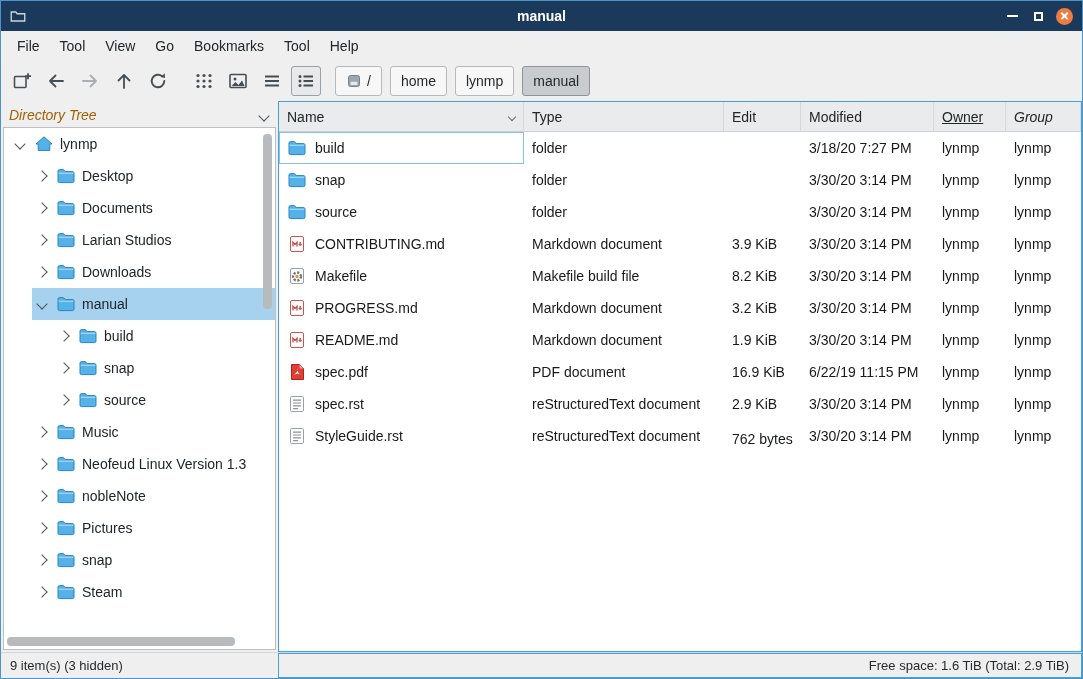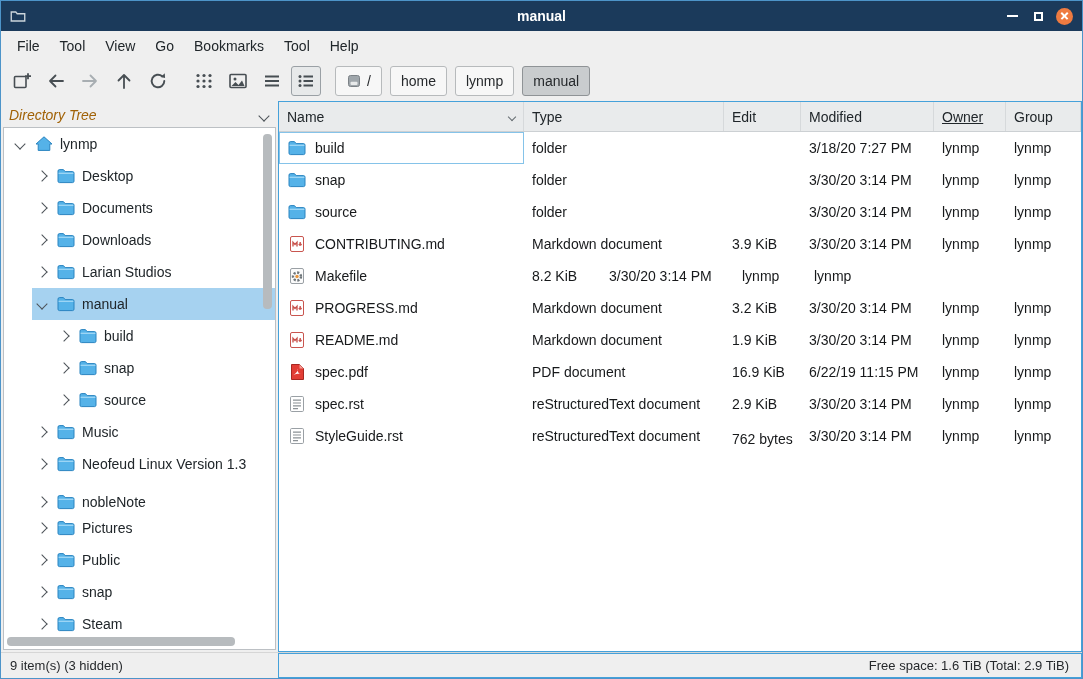--- a/index.html
+++ b/index.html
@@ -292,37 +292,37 @@
               <div class="tree-inner">
                 <span class="expander">
                   <span class="chev right"></span>
                 </span>
                 <span class="icon">
                   <svg width="20" height="20" viewBox="0 0 20 20">
                     <path d="M2 5c0-.8.6-1.4 1.4-1.4h4l1.8 2h7.4c.8 0 1.4.6 1.4 1.4v8.2c0 .8-.6 1.4-1.4 1.4H3.4c-.8 0-1.4-.6-1.4-1.4z" fill="#55b2e8" stroke="#2a84c0"></path>
                     <path d="M2.6 7.3h14.8" stroke="#a5daf6" stroke-width="1.2"></path>
                   </svg>
                 </span>
+                <span class="tree-label">Larian Studios</span>
+              </div>
+            </div>
+            <div class="tree-row" style="padding-left: 28px;">
+              <div class="tree-inner">
+                <span class="expander">
+                  <span class="chev right"></span>
+                </span>
+                <span class="icon">
+                  <svg width="20" height="20" viewBox="0 0 20 20">
+                    <path d="M2 5c0-.8.6-1.4 1.4-1.4h4l1.8 2h7.4c.8 0 1.4.6 1.4 1.4v8.2c0 .8-.6 1.4-1.4 1.4H3.4c-.8 0-1.4-.6-1.4-1.4z" fill="#55b2e8" stroke="#2a84c0"></path>
+                    <path d="M2.6 7.3h14.8" stroke="#a5daf6" stroke-width="1.2"></path>
+                  </svg>
+                </span>
                 <span class="tree-label">Downloads</span>
               </div>
             </div>
-            <div class="tree-row" style="padding-left: 28px;">
-              <div class="tree-inner">
-                <span class="expander">
-                  <span class="chev right"></span>
-                </span>
-                <span class="icon">
-                  <svg width="20" height="20" viewBox="0 0 20 20">
-                    <path d="M2 5c0-.8.6-1.4 1.4-1.4h4l1.8 2h7.4c.8 0 1.4.6 1.4 1.4v8.2c0 .8-.6 1.4-1.4 1.4H3.4c-.8 0-1.4-.6-1.4-1.4z" fill="#55b2e8" stroke="#2a84c0"></path>
-                    <path d="M2.6 7.3h14.8" stroke="#a5daf6" stroke-width="1.2"></path>
-                  </svg>
-                </span>
-                <span class="tree-label">Larian Studios</span>
-              </div>
-            </div>
             <div class="tree-row selected" style="padding-left: 28px;">
               <div class="tree-inner">
                 <span class="expander">
                   <span class="chev down"></span>
                 </span>
                 <span class="icon">
                   <svg width="20" height="20" viewBox="0 0 20 20">
                     <path d="M2 5c0-.8.6-1.4 1.4-1.4h4l1.8 2h7.4c.8 0 1.4.6 1.4 1.4v8.2c0 .8-.6 1.4-1.4 1.4H3.4c-.8 0-1.4-.6-1.4-1.4z" fill="#55b2e8" stroke="#2a84c0"></path>
                     <path d="M2.6 7.3h14.8" stroke="#a5daf6" stroke-width="1.2"></path>
                   </svg>
@@ -393,21 +393,21 @@
                 </span>
                 <span class="icon">
                   <svg width="20" height="20" viewBox="0 0 20 20">
                     <path d="M2 5c0-.8.6-1.4 1.4-1.4h4l1.8 2h7.4c.8 0 1.4.6 1.4 1.4v8.2c0 .8-.6 1.4-1.4 1.4H3.4c-.8 0-1.4-.6-1.4-1.4z" fill="#55b2e8" stroke="#2a84c0"></path>
                     <path d="M2.6 7.3h14.8" stroke="#a5daf6" stroke-width="1.2"></path>
                   </svg>
                 </span>
                 <span class="tree-label">Neofeud Linux Version 1.3</span>
               </div>
             </div>
-            <div class="tree-row" style="padding-left: 28px; align-items: flex-end;">
+            <div class="tree-row" style="padding-left: 28px;">
               <div class="tree-inner">
                 <span class="expander">
                   <span class="chev right"></span>
                 </span>
                 <span class="icon">
                   <svg width="20" height="20" viewBox="0 0 20 20">
                     <path d="M2 5c0-.8.6-1.4 1.4-1.4h4l1.8 2h7.4c.8 0 1.4.6 1.4 1.4v8.2c0 .8-.6 1.4-1.4 1.4H3.4c-.8 0-1.4-.6-1.4-1.4z" fill="#55b2e8" stroke="#2a84c0"></path>
                     <path d="M2.6 7.3h14.8" stroke="#a5daf6" stroke-width="1.2"></path>
                   </svg>
                 </span>
@@ -419,34 +419,20 @@
                 <span class="expander">
                   <span class="chev right"></span>
                 </span>
                 <span class="icon">
                   <svg width="20" height="20" viewBox="0 0 20 20">
                     <path d="M2 5c0-.8.6-1.4 1.4-1.4h4l1.8 2h7.4c.8 0 1.4.6 1.4 1.4v8.2c0 .8-.6 1.4-1.4 1.4H3.4c-.8 0-1.4-.6-1.4-1.4z" fill="#55b2e8" stroke="#2a84c0"></path>
                     <path d="M2.6 7.3h14.8" stroke="#a5daf6" stroke-width="1.2"></path>
                   </svg>
                 </span>
                 <span class="tree-label">Pictures</span>
-              </div>
-            </div>
-            <div class="tree-row" style="padding-left: 28px;">
-              <div class="tree-inner">
-                <span class="expander">
-                  <span class="chev right"></span>
-                </span>
-                <span class="icon">
-                  <svg width="20" height="20" viewBox="0 0 20 20">
-                    <path d="M2 5c0-.8.6-1.4 1.4-1.4h4l1.8 2h7.4c.8 0 1.4.6 1.4 1.4v8.2c0 .8-.6 1.4-1.4 1.4H3.4c-.8 0-1.4-.6-1.4-1.4z" fill="#55b2e8" stroke="#2a84c0"></path>
-                    <path d="M2.6 7.3h14.8" stroke="#a5daf6" stroke-width="1.2"></path>
-                  </svg>
-                </span>
-                <span class="tree-label">Public</span>
               </div>
             </div>
             <div class="tree-row" style="padding-left: 28px;">
               <div class="tree-inner">
                 <span class="expander">
                   <span class="chev right"></span>
                 </span>
                 <span class="icon">
                   <svg width="20" height="20" viewBox="0 0 20 20">
                     <path d="M2 5c0-.8.6-1.4 1.4-1.4h4l1.8 2h7.4c.8 0 1.4.6 1.4 1.4v8.2c0 .8-.6 1.4-1.4 1.4H3.4c-.8 0-1.4-.6-1.4-1.4z" fill="#55b2e8" stroke="#2a84c0"></path>
@@ -490,21 +476,21 @@
           </div>
           <div class="col-h" style="width: 77px;">
             <span>Edit</span>
           </div>
           <div class="col-h" style="width: 133px;">
             <span>Modified</span>
           </div>
           <div class="col-h" style="width: 72px; text-decoration: underline;">
             <span>Owner</span>
           </div>
-          <div class="col-h" style="width: 74px; flex: 1 1 0%;">
+          <div class="col-h" style="width: 74px; flex: 1 1 0%; font-style: italic;">
             <span>Group</span>
           </div>
         </div>
       <div class="file-rows" id="file-rows">
           <div class="file-row focused">
             <div class="cell cell-0" style="width: 245px;">
               <span class="icon">
                 <svg width="20" height="20" viewBox="0 0 20 20">
                   <path d="M2 5c0-.8.6-1.4 1.4-1.4h4l1.8 2h7.4c.8 0 1.4.6 1.4 1.4v8.2c0 .8-.6 1.4-1.4 1.4H3.4c-.8 0-1.4-.6-1.4-1.4z" fill="#55b2e8" stroke="#2a84c0"></path>
                   <path d="M2.6 7.3h14.8" stroke="#a5daf6" stroke-width="1.2"></path>
@@ -610,20 +596,23 @@
           <div class="file-row">
             <div class="cell cell-0" style="width: 245px;">
               <span class="icon">
                 <svg width="20" height="20" viewBox="0 0 20 20">
                   <rect x="3.5" y="2.5" width="13" height="15" rx="1.5" fill="#fbfbfb" stroke="#9aa0a5"></rect>
                   <circle cx="10" cy="10.5" r="4" fill="none" stroke="#6e7579" stroke-width="2.4" stroke-dasharray="2.1 1.6"></circle>
                   <circle cx="10" cy="10.5" r="1.7" fill="#e8953c"></circle>
                 </svg>
               </span>
               <span>Makefile</span>
+            </div>
+            <div class="cell cell-1" style="width: 200px;">
+              <span>Makefile build file</span>
             </div>
             <div class="cell cell-2" style="width: 77px;">
               <span>8.2 KiB</span>
             </div>
             <div class="cell cell-3" style="width: 133px;">
               <span>3/30/20 3:14 PM</span>
             </div>
             <div class="cell cell-4" style="width: 72px;">
               <span>lynmp</span>
             </div>

